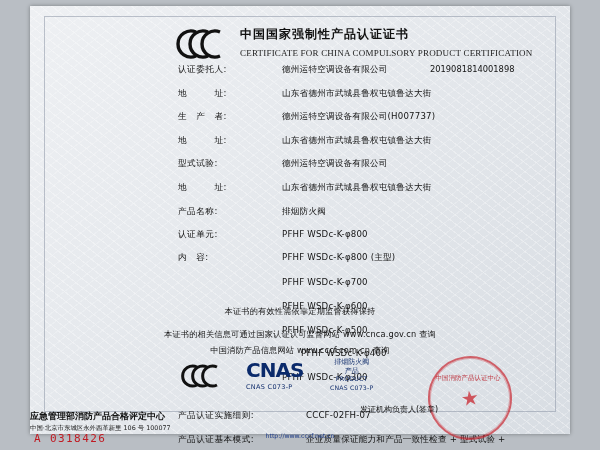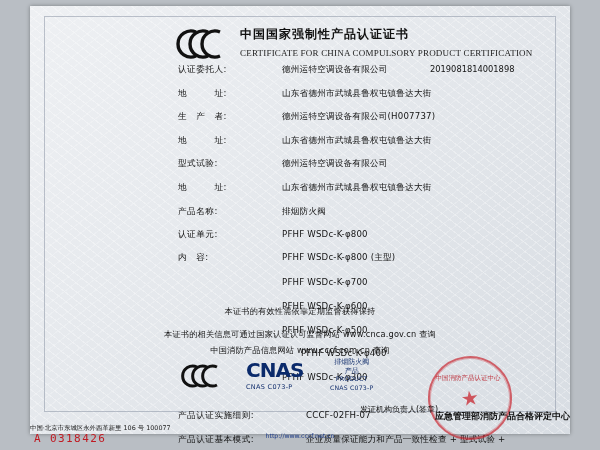--- a/index.html
+++ b/index.html
@@ -97,21 +97,21 @@
     position:absolute;left:330px;top:48px;font-size:8px;color:#111;
     font-family:"DejaVu Sans",sans-serif;
   }
 
   .notes{position:absolute;left:0;top:300px;width:540px;}
   .note{
     position:relative;height:11.4px;font-size:8.2px;color:#131313;
     text-align:center;font-family:"DejaVu Sans",sans-serif;letter-spacing:.2px;
   }
   .issuer{
-    position:absolute;left:0;top:404px;width:540px;text-align:right;
+    position:absolute;left:0;top:404px;width:540px;text-align:left;
     font-size:9px;font-weight:bold;color:#111;font-family:"DejaVu Sans",sans-serif;
   }
   .addr{
     position:absolute;left:0;top:418px;width:540px;
     font-size:6.4px;color:#222;font-family:"DejaVu Sans",sans-serif;
   }
   .addr2{
     position:absolute;left:0;top:426px;width:540px;text-align:center;
     font-size:6.2px;color:#1d3c8a;font-family:"DejaVu Sans",sans-serif;
   }

